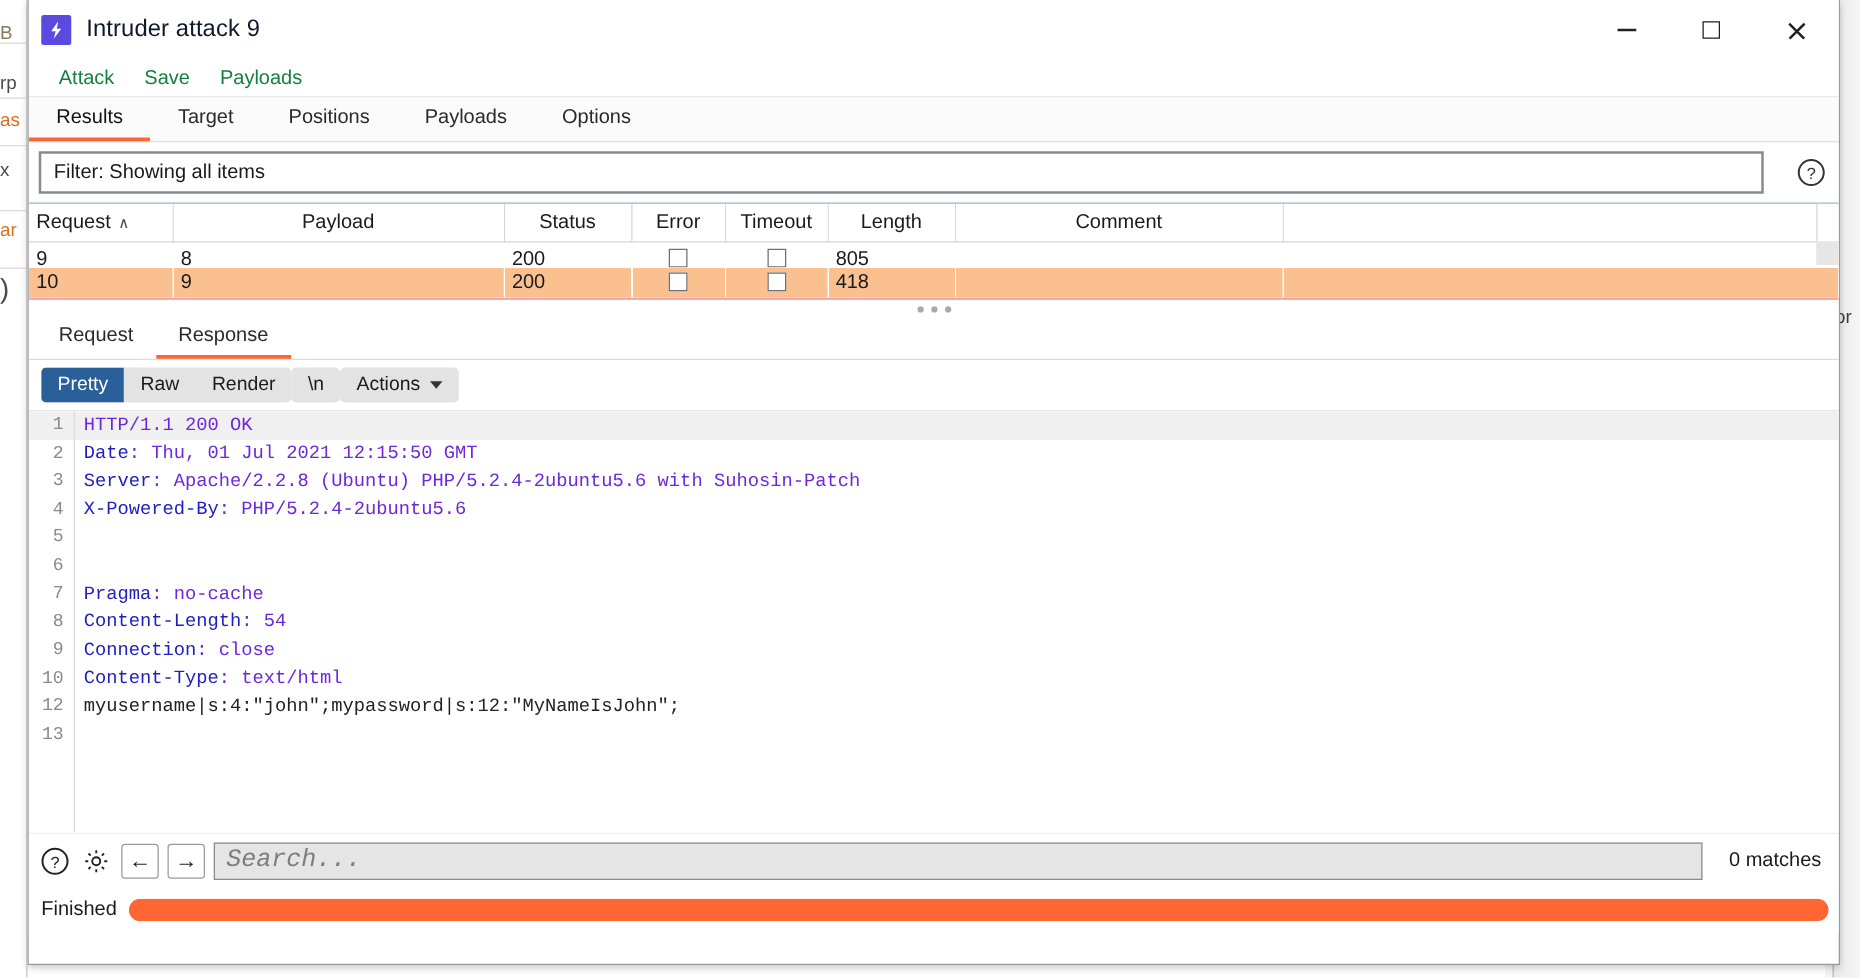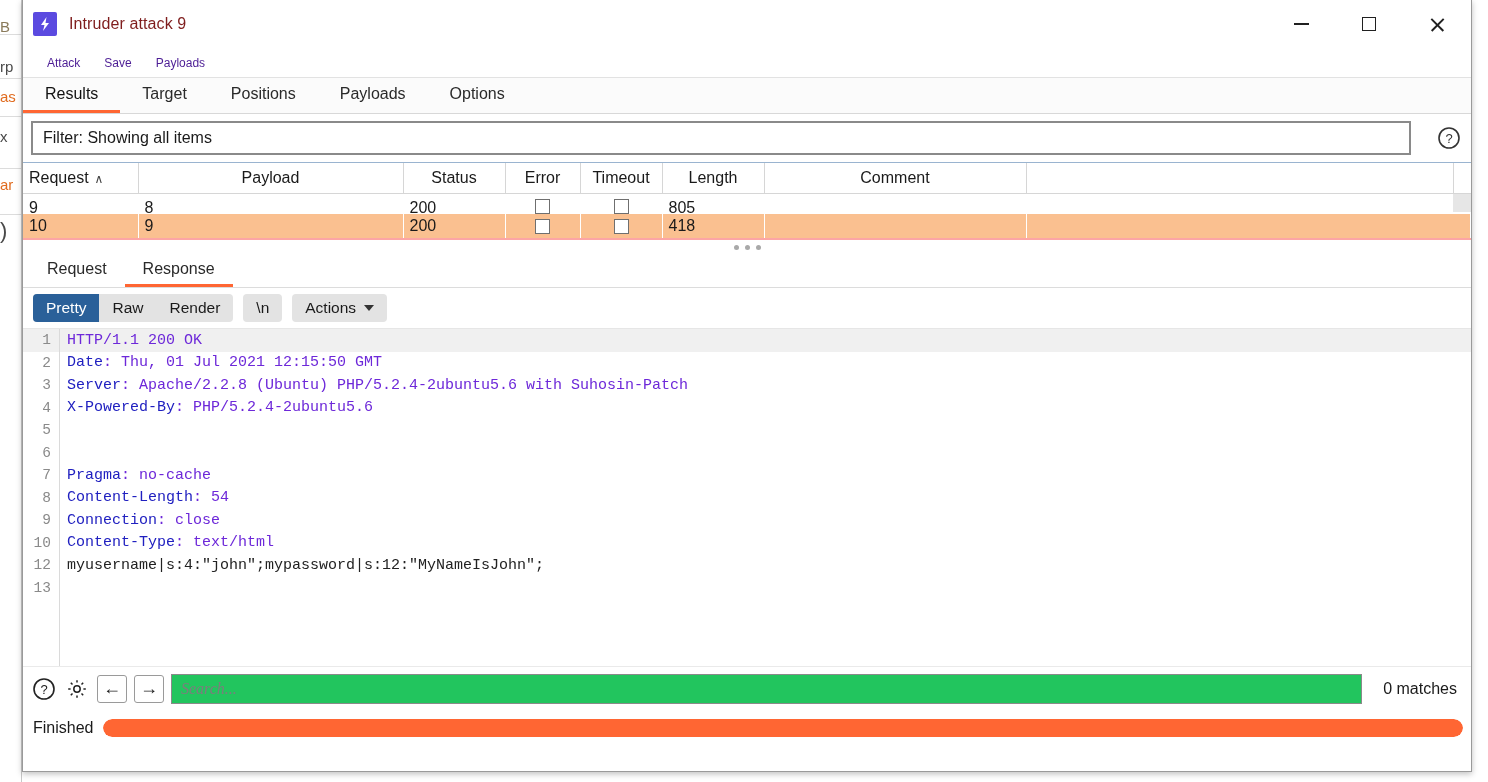--- a/index.html
+++ b/index.html
@@ -68,22 +68,22 @@
     width: 24px; height: 24px;
     margin-left: 10px;
     background: #5b4ae0;
     border-radius: 2px;
     display: flex; align-items: center; justify-content: center;
     flex: none;
   }
   .title-icon svg { display:block; }
   .title-text {
     margin-left: 12px;
-    font-size: 16px;
-    color: #7f1d1d;
+    font-size: 19px;
+    color: #0f172a;
     letter-spacing: 0.1px;
     text-align: center;
   }
   .win-controls {
     position: absolute; right: 0; top: 0; height: 48px;
     display: flex; align-items: center;
   }
   .win-btn {
     width: 68px; height: 48px;
     display: flex; align-items: center; justify-content: center;
@@ -101,21 +101,21 @@
 
   
   .menubar {
     height: 30px;
     display: flex; align-items: center;
     padding-left: 12px;
     background: #ffffff;
     border-bottom: 1px solid #e2e2e2;
   }
   .menu-item {
-    font-size: 12px; color: #4c1d95;
+    font-size: 16px; color: #15803d;
     padding: 3px 12px;
     cursor: default;
   }
 
   
   .tabstrip {
     height: 36px;
     display: flex; align-items: stretch;
     background: #fbfbfb;
     border-bottom: 1px solid #d8d8d8;
@@ -226,21 +226,20 @@
     cursor: default;
   }
   .rr-tab.active { border-bottom-color: #ff6633; }
 
   
   .viewbar {
     height: 40px;
     display: flex; align-items: center;
     padding-left: 10px;
     background: #ffffff;
-    gap: 10px;
   }
   .seg-group { display: flex; background: #e3e3e3; border-radius: 4px; overflow: hidden; }
   .seg {
     padding: 5px 13px;
     font-size: 15.5px; color: #1a1a1a;
     cursor: default;
   }
   .seg.on { background: #2a6099; color: #ffffff; }
   .pill {
     background: #e3e3e3; border-radius: 4px;
@@ -310,25 +309,25 @@
     border: 1px solid #9a9a9a; border-radius: 3px;
     background: #ffffff;
     display:flex; align-items:center; justify-content:center;
     font-size: 18px; color: #202020;
     flex: none;
     cursor: default;
   }
   .search-input {
     flex: 1; height: 30px;
     border: 1px solid #8a8a8a;
-    background: #22c55e;
-    font-size: 16px;
+    background: #e5e5e5;
+    font-size: 20px;
     padding-left: 9px;
     color: #1a1a1a;
-    font-family: Liberation Serif, serif;
+    font-family: Liberation Mono, monospace;
     outline: none;
   }
   .search-input::placeholder { color: #7d7d7d; font-style: italic; }
   .matches {
     font-size: 16px; color: #1a1a1a;
     flex: none; padding: 0 6px 0 14px;
   }
 
   
   .statusbar {
@@ -358,20 +357,24 @@
     <div class="bg-rule" style="top:78px;"></div>
     <div class="bg-rule" style="top:116px;"></div>
     <div class="bg-rule" style="top:168px;"></div>
     <div class="bg-rule" style="top:214px;"></div>
     <div class="bg-frag" style="top:18px;color:#8a7a5a;">B</div>
     <div class="bg-frag" style="top:58px;">rp</div>
     <div class="bg-frag" style="top:88px;color:#e06c20;">as</div>
     <div class="bg-frag" style="top:128px;">x</div>
     <div class="bg-frag" style="top:176px;color:#e06c20;">ar</div>
     <div class="bg-frag" style="top:218px;font-size:22px;">)</div>
+  </div>
+  <div class="bg-right-col">
+    <div class="bg-right-inner"></div>
+    <div class="bg-right-frag" style="left:8px;top:245px;">or</div>
   </div>
 </div>
 
 <div id="app-window">
 
   <div class="titlebar">
     <div class="title-icon" style="background: rgb(91, 74, 224);">
       <svg width="16" height="16" viewBox="0 0 16 16" aria-hidden="true">
         <polygon points="9.5,1 4,9 7.5,9 6,15 12,7 8.5,7" fill="#ffffff"></polygon>
       </svg>

